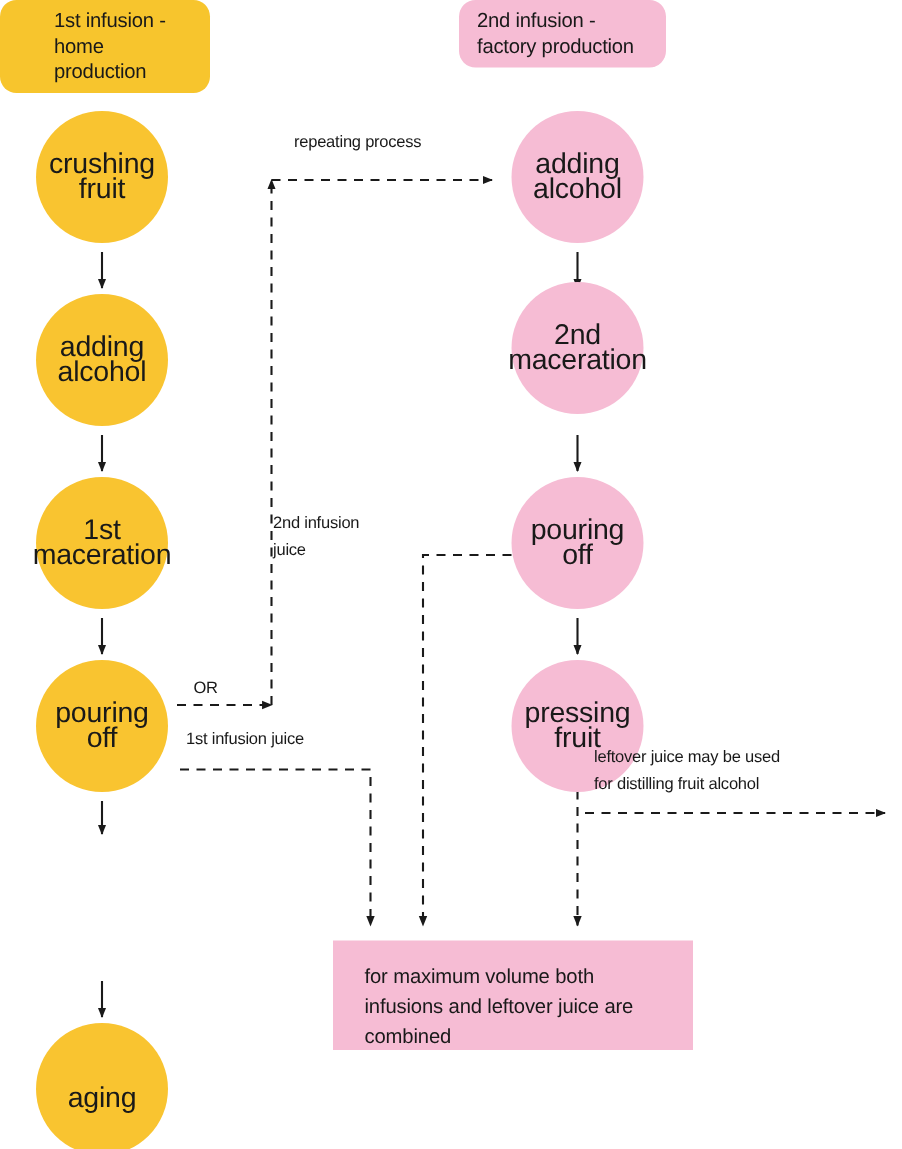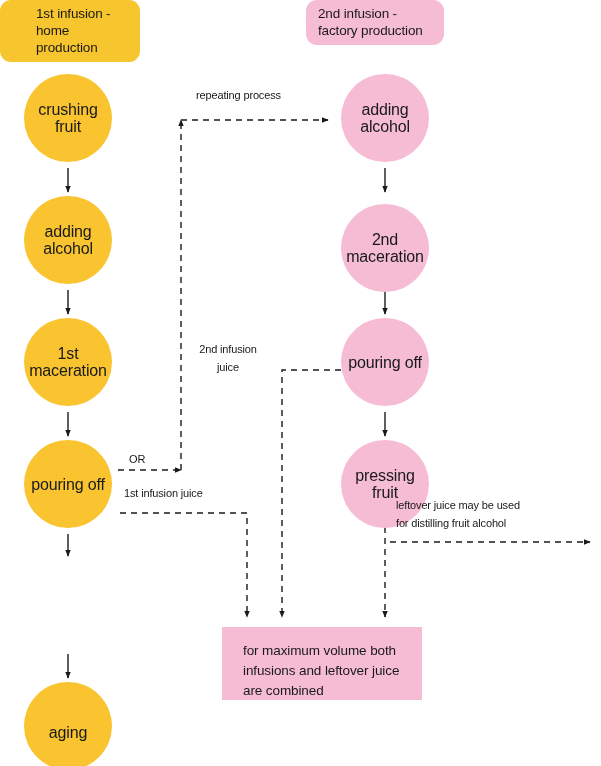--- a/index.html
+++ b/index.html
@@ -40,21 +40,21 @@
   .badge-yellow { background: #f7c52d; padding-left: 36px; }
   .badge-pink   { background: #f6bcd4; }
 
   .node {
     position: absolute;
     display: flex;
     align-items: center;
     justify-content: center;
     text-align: center;
     border-radius: 50%;
-    font-size: 16px;
+    font-size: 19px;
     line-height: 17px;
     color: #191919;
     letter-spacing: -0.15px;
   }
   .node-yellow { background: #f9c430; }
   .node-pink   { background: #f6bcd4; }
   .node span { display: block; padding: 0 4px; }
 
   .infobox {
     position: absolute;
@@ -151,40 +151,40 @@
     <span style="white-space: pre-line;">pouring off</span>
   </div>
   <div class="node node-yellow" style="left:24px; top:682px; width:88px; height:88px;">
     <span style="white-space: pre-line; margin-top: 12px;">aging</span>
   </div>
 
   <div class="node node-pink" style="left:341px; top:74px; width:88px; height:88px;">
     <span style="white-space: pre-line;">adding
 alcohol</span>
   </div>
-  <div class="node node-pink" style="left:341px; top:204px; width:88px; height:88px;">
+  <div class="node node-pink" style="left:341px; top:188px; width:88px; height:88px;">
     <span style="white-space: pre-line;">2nd
 maceration</span>
   </div>
   <div class="node node-pink" style="left:341px; top:318px; width:88px; height:88px;">
     <span style="white-space: pre-line;">pouring off</span>
   </div>
   <div class="node node-pink" style="left:341px; top:440px; width:88px; height:88px;">
     <span style="white-space: pre-line;">pressing
 fruit</span>
   </div>
 
   <div class="edge-label" style="left: 196px; top: 86px; width: 150px; white-space: pre-line;">repeating process</div>
 
   <div class="edge-label" style="left: 129px; top: 450px; width: 48px; white-space: pre-line;">OR</div>
 
   <div class="edge-label" style="left: 124px; top: 484px; width: 160px; white-space: pre-line;">1st infusion juice</div>
 
-  <div class="edge-label" style="left: 182px; top: 340px; width: 92px; white-space: pre-line; text-align: center;">2nd infusion
+  <div class="edge-label" style="left: 182px; top: 340px; width: 92px; white-space: pre-line;">2nd infusion
 juice</div>
 
 
   <div class="edge-label center-align" style="left: 396px; top: 496px; width: 200px; white-space: pre-line;">leftover juice may be used
 for distilling fruit alcohol</div>
 
-  <div class="infobox" style="left:222px; top:627px; width:200px; height:73px;padding-left:21px;">for maximum volume both infusions and leftover juice are combined</div>
+  <div class="infobox" style="left:222px; top:627px; width:240px; height:73px;padding-left:21px;">for maximum volume both infusions and leftover juice are combined</div>
 
 </div>
 
 </body></html>

